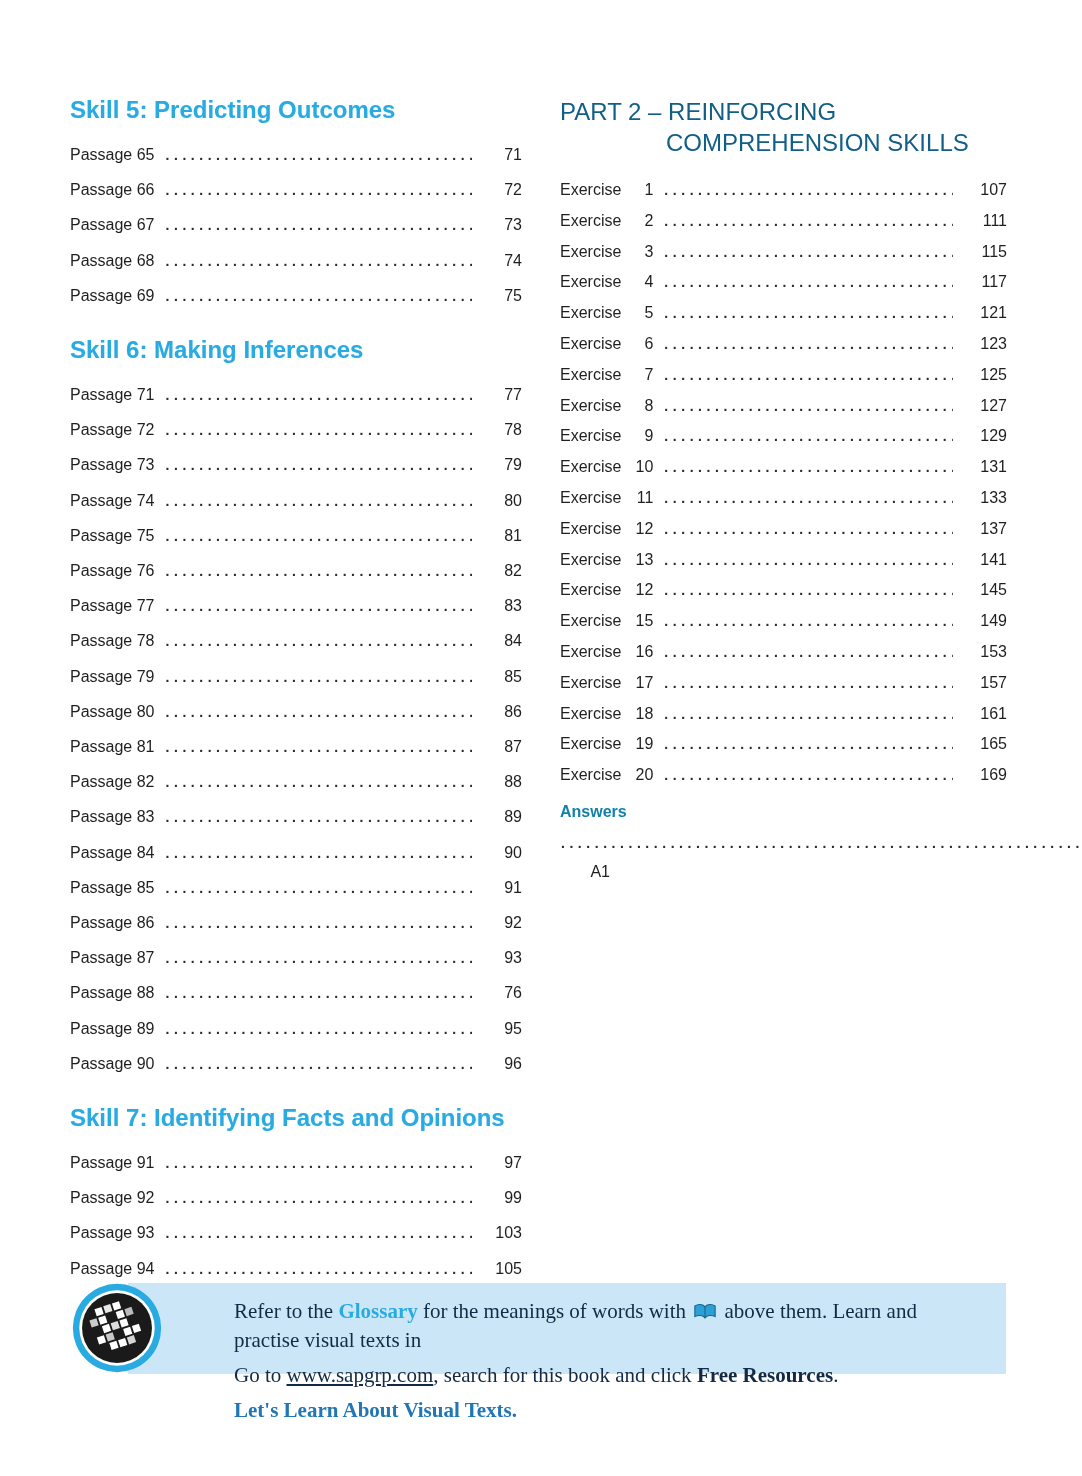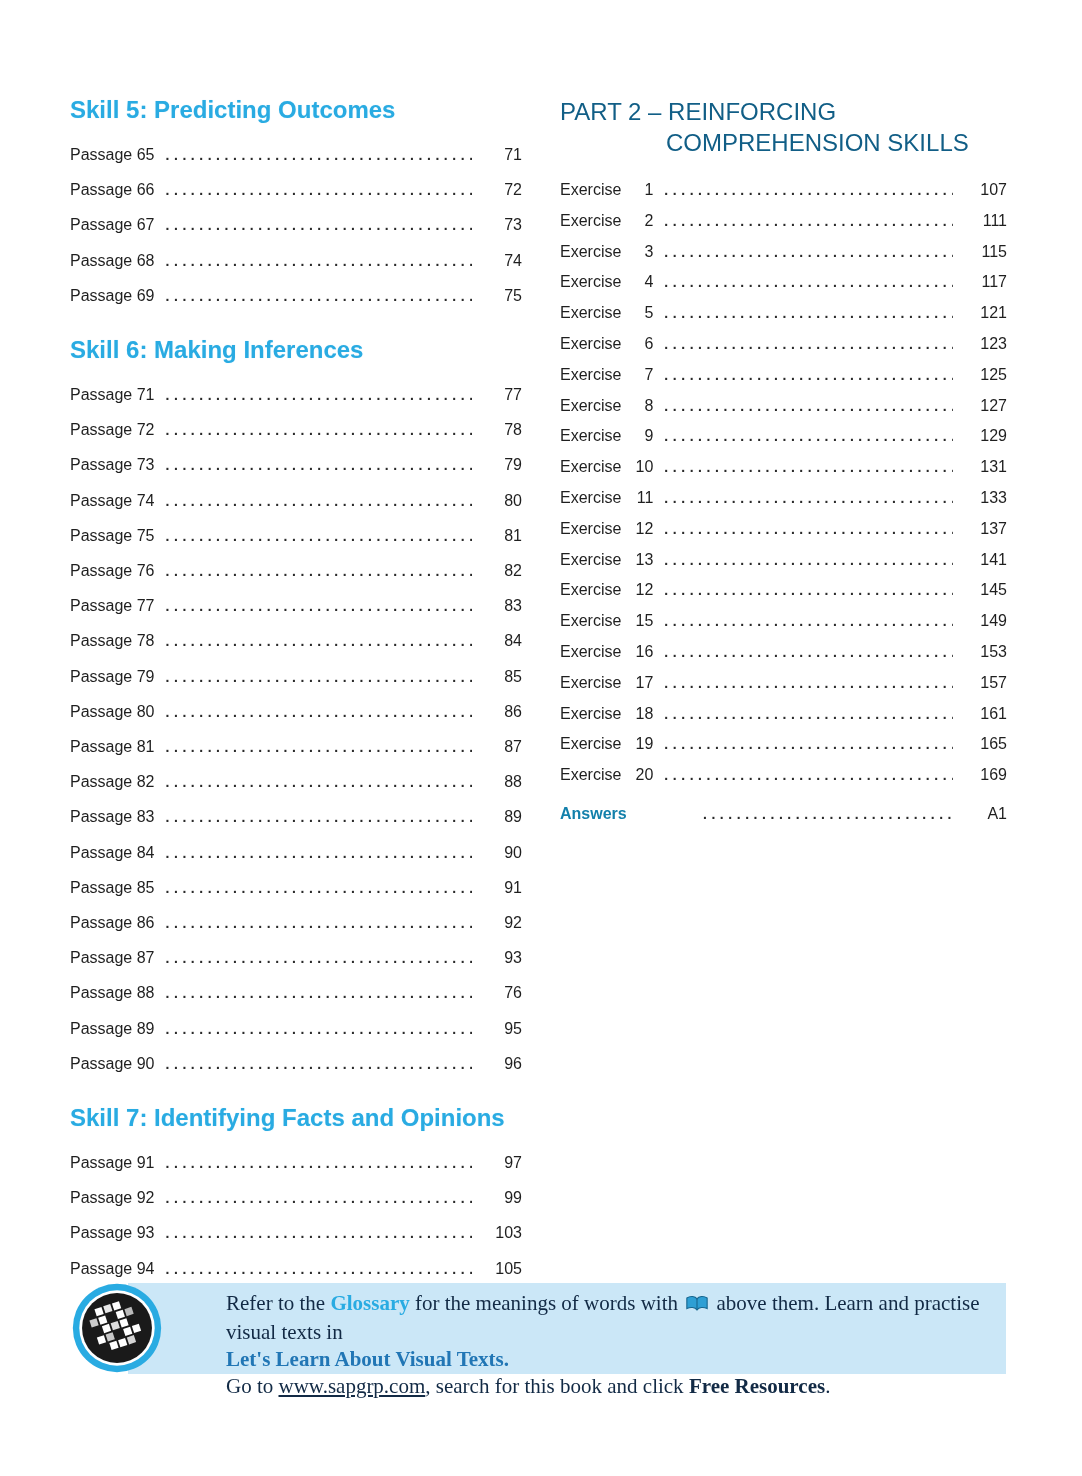--- a/index.html
+++ b/index.html
@@ -76,21 +76,21 @@
     font-weight: normal;
     font-size: 24px;
     line-height: 31px;
     color: var(--teal-dark, #115E86);
     margin: 0 0 16px 0;
   }
   .part-heading .line2 { padding-left: 106px; }
 
   .exercise-list { margin-bottom: 8px; }
 
-  .answers-row { margin-top: 2px; }
+  .answers-row { margin-top: 2px; flex-direction: column; }
   .answers-row .answers-label {
     font-weight: bold;
     color: var(--answers-teal, #1380AB);
     width: 142px;
     flex: 0 0 auto;
   }
   .answers-row .dots { margin-left: 0; }
 
   
   .footer-banner {
@@ -104,21 +104,21 @@
   .footer-text {
     position: absolute;
     left: 98px;
     top: 7px;
     right: 12px;
     font-family: "Liberation Serif", serif;
     font-size: 21px;
     line-height: 27px;
     color: var(--serif-ink, #122A45);
   }
-  .footer-text p { margin: 0; }
+  .footer-text p { margin: 8px; }
   .glossary-word {
     color: var(--cyan, #29ABE2);
     font-weight: bold;
   }
   .visual-texts-title {
     color: var(--link-blue, #2176B5);
     font-weight: bold;
   }
   .url-link { text-decoration: underline; }
   .bold-serif { font-weight: bold; }
@@ -457,18 +457,18 @@
           <rect x="57" y="63" width="8" height="8" fill="#d5d5d5"></rect>
         </g>
       </svg>
     </div>
 
     <div class="footer-text">
       <p><span>Refer to the </span><span class="glossary-word">Glossary</span><span> for the meanings of words with </span><span class="book-glyph"><svg width="24" height="17" viewBox="0 0 26 18" aria-hidden="true">
               <path d="M2 3 C6 0.5 11 1 13 4 C15 1 20 0.5 24 3 L24 14.5 C20 12.5 15 13 13 16 C11 13 6 12.5 2 14.5 Z" fill="#2E9FD4" stroke="#17668F" stroke-width="1.2"></path>
               <line x1="13" y1="4" x2="13" y2="16" stroke="#17668F" stroke-width="1.2"></line>
             </svg></span><span> above them. Learn and practise visual texts in</span></p>
+      <p><span>Go to </span><span class="url-link">www.sapgrp.com</span><span>, search for this book and click </span><span class="bold-serif">Free Resources</span><span>.</span></p>
       <p><span class="visual-texts-title">Let's Learn About Visual Texts</span><span class="visual-texts-title">.</span></p>
-      <p><span>Go to </span><span class="url-link">www.sapgrp.com</span><span>, search for this book and click </span><span class="bold-serif">Free Resources</span><span>.</span></p>
     </div>
   </div>
 
 </div>
 
 </body></html>

